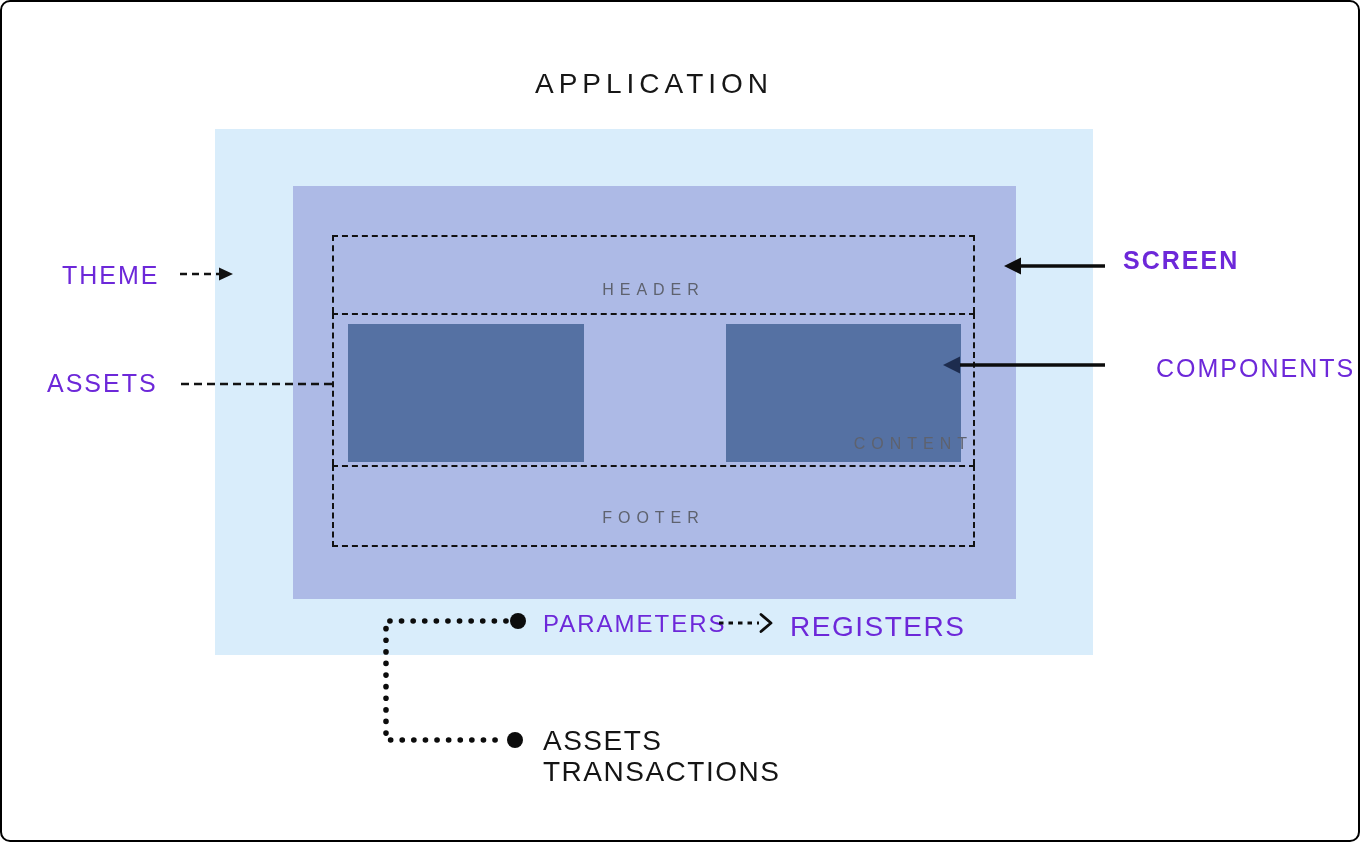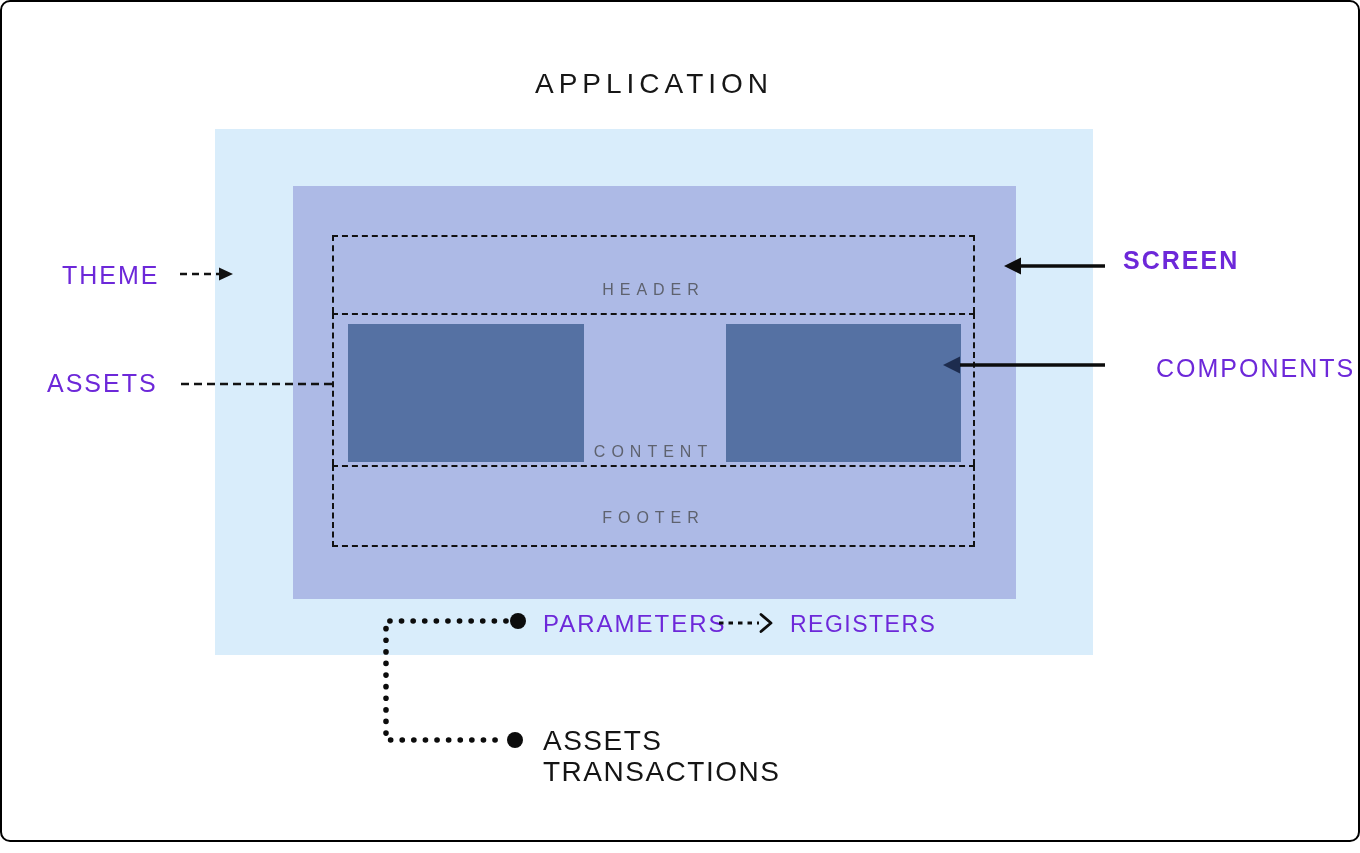--- a/index.html
+++ b/index.html
@@ -51,21 +51,21 @@
 
   .section-label {
     position: absolute;
     left: 0; right: 0;
     text-align: center;
     font-size: 16px;
     letter-spacing: 6px;
     color: #5e626e;
   }
   .header .section-label  { bottom: 14px; }
-  .content .section-label { bottom: 4px; }
+  .content .section-label { bottom: 12px; text-align: right; }
   .footer .section-label  { top: 42px; }
 
   
   .component {
     position: absolute;
     top: 9px; height: 138px;
     background: #5571a3;
   }
   .component.left  { left: 14px;  width: 236px; }
   .component.right { left: 392px; width: 235px; }
@@ -78,21 +78,21 @@
     line-height: 1.15;
     color: #6d28d9;
     white-space: nowrap;
   }
   .label.theme      { left: 60px;   top: 259px; }
   .label.layout     { left: 45px;   top: 367px; }
   .label.screen     { left: 1121px; top: 244px; font-weight: bold; }
   .label.components { left: 1123px; top: 352px; margin-left: 31px; }
 
   .label.processes  { left: 541px; top: 608px; font-size: 24px; letter-spacing: 2px; }
-  .label.registers  { left: 788px; top: 609px; font-size: 23px; letter-spacing: 1.5px; }
+  .label.registers  { left: 788px; top: 609px; font-size: 28px; letter-spacing: 1.5px; }
 
   .assets-block {
     position: absolute;
     left: 541px; top: 723px;
     font-size: 28px;
     letter-spacing: 1.5px;
     line-height: 31px;
     white-space: nowrap;
     color: #141414;
   }

